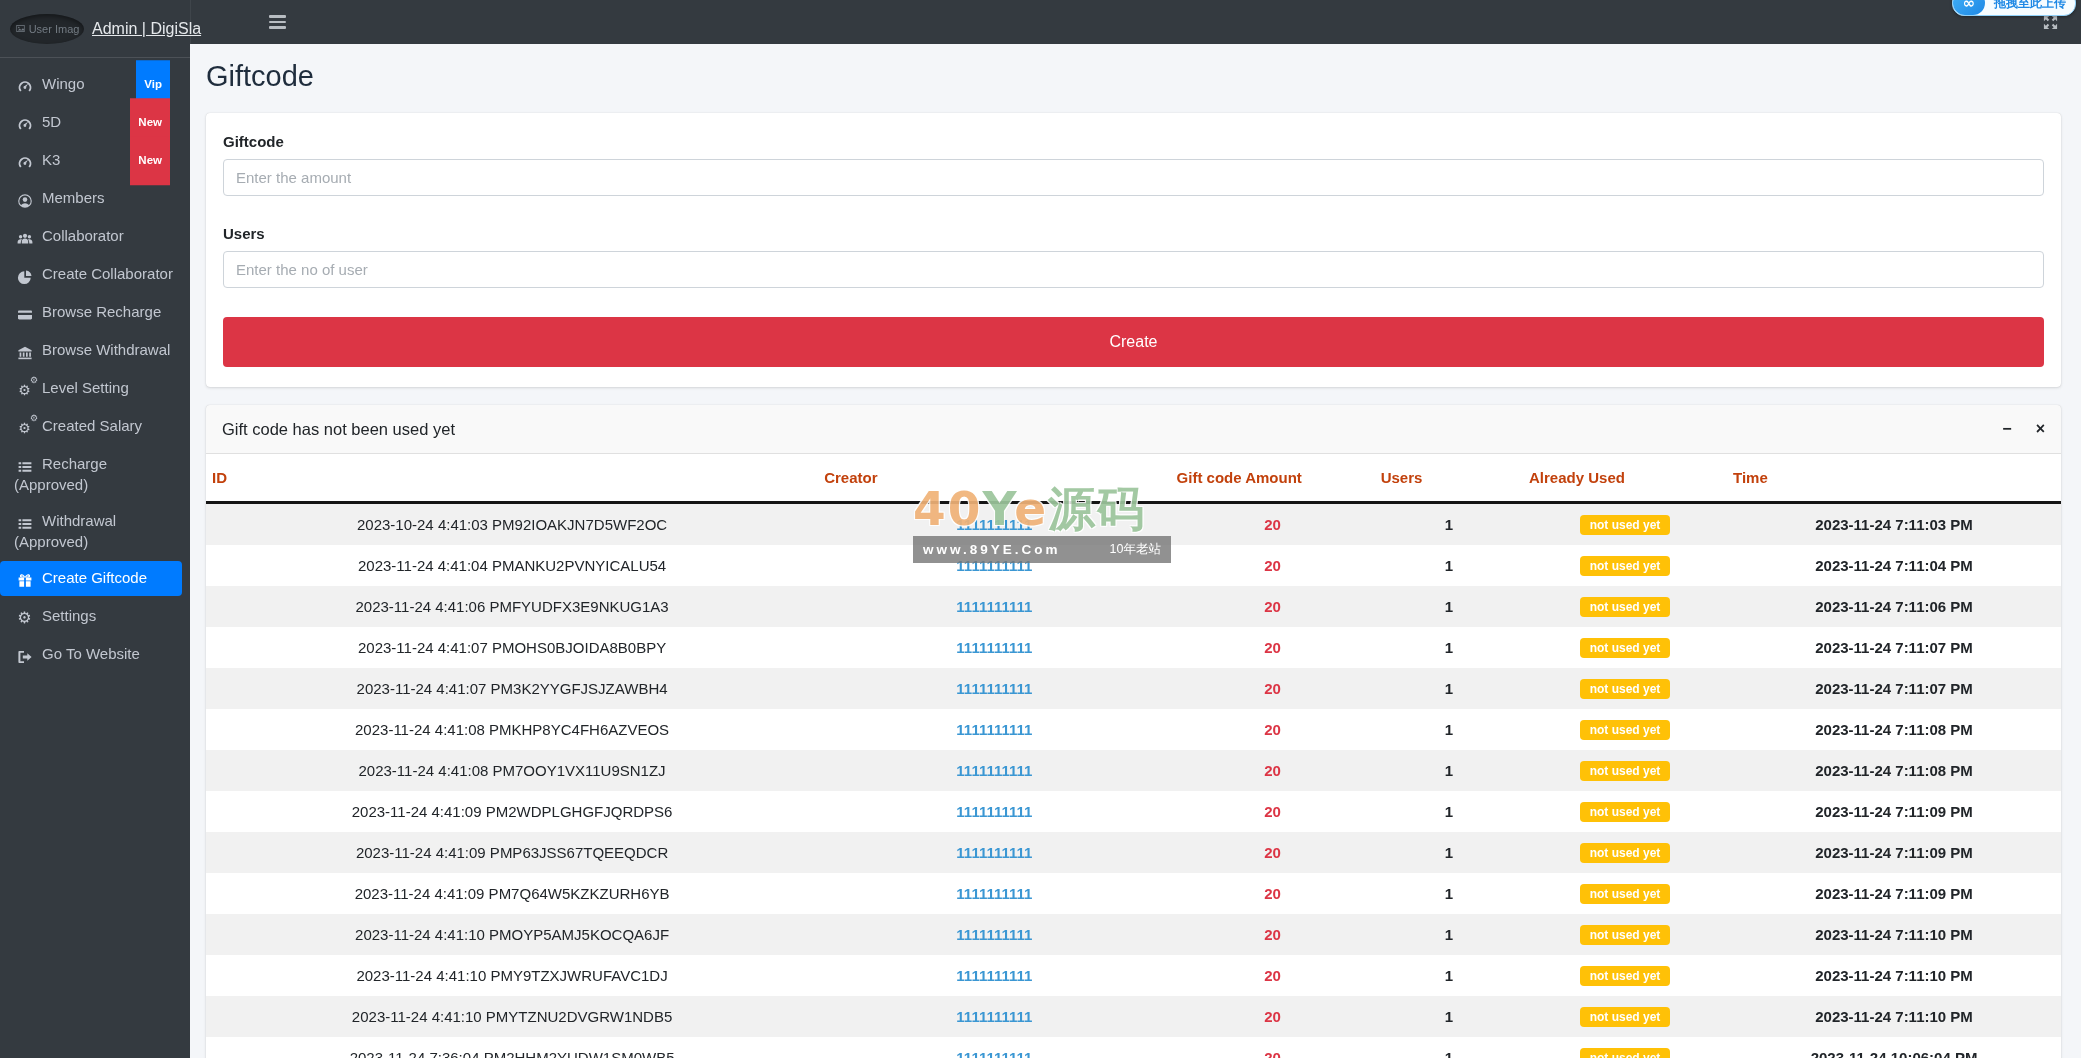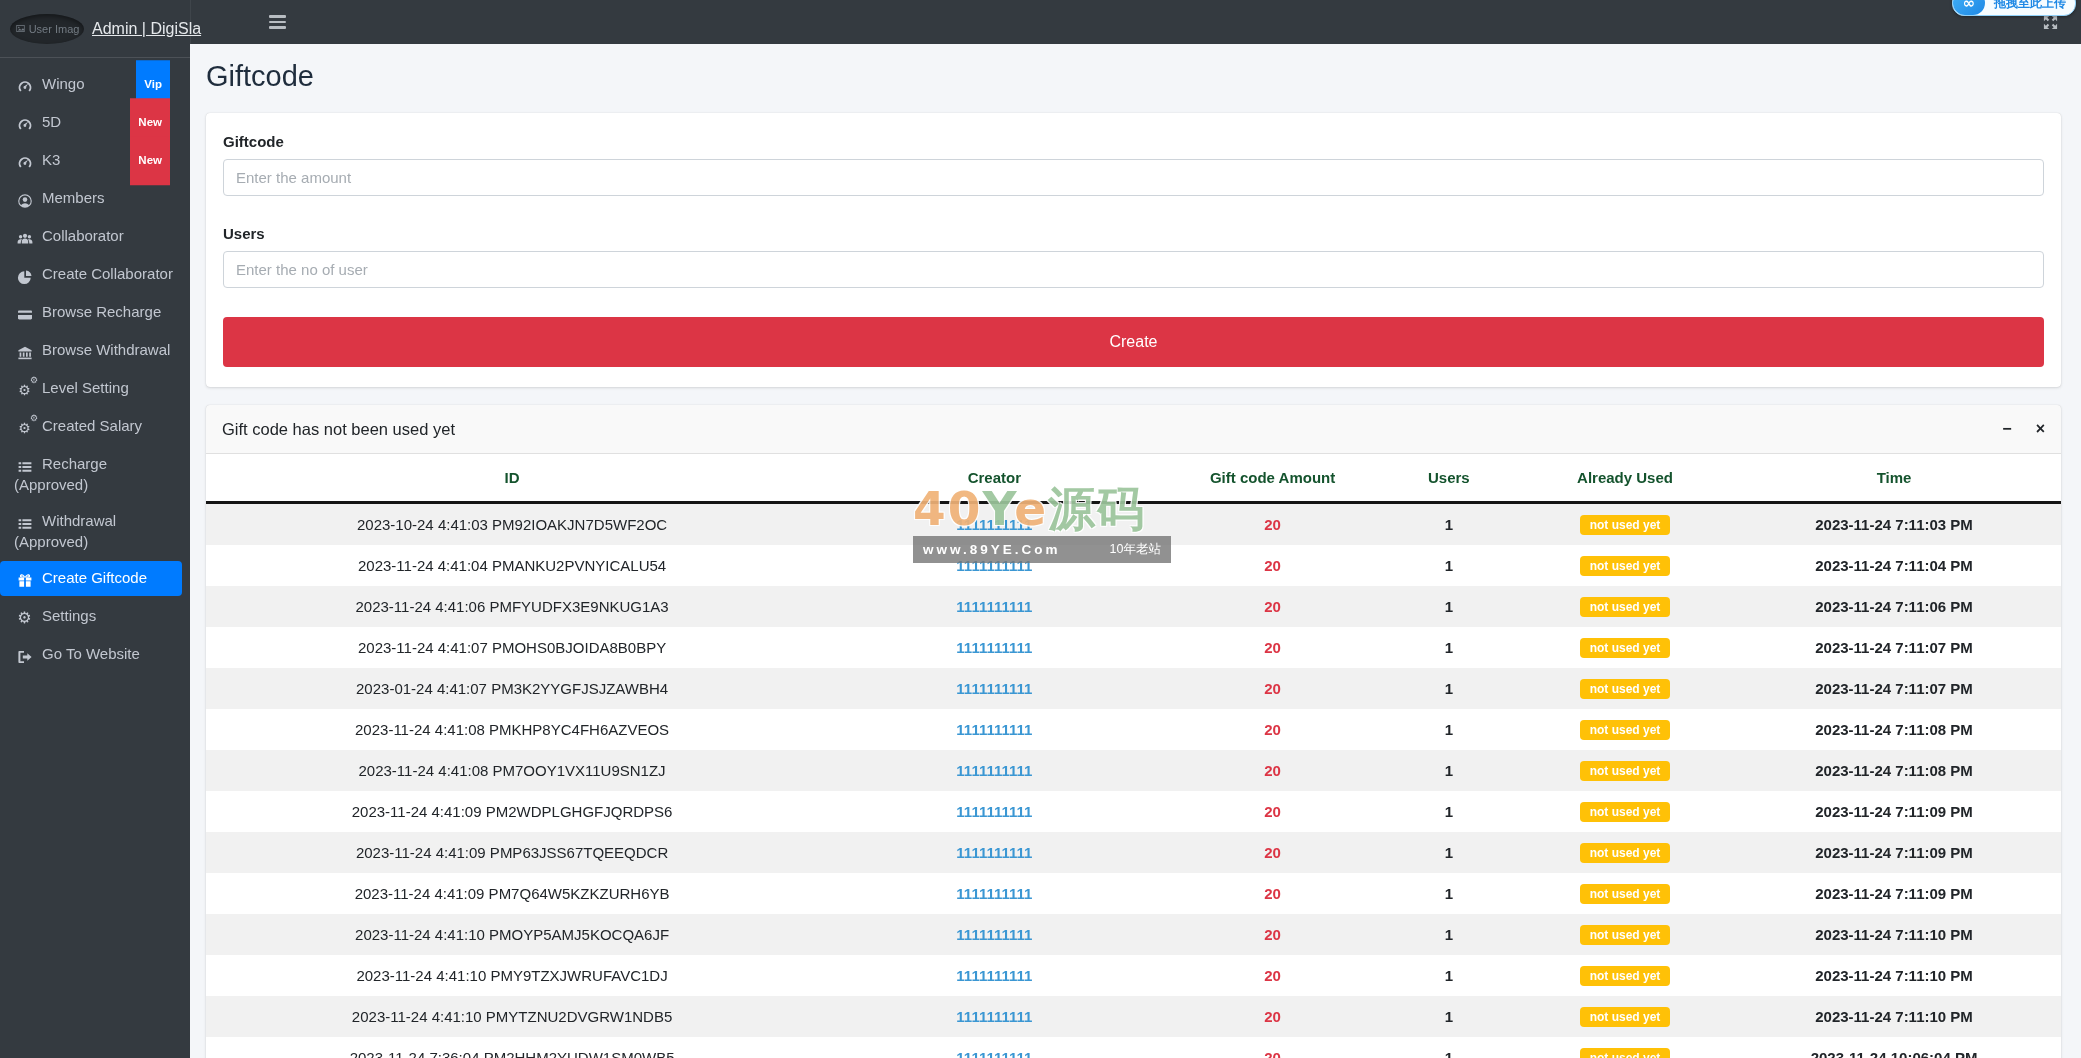--- a/index.html
+++ b/index.html
@@ -56,21 +56,21 @@
               color:#fff;font-size:16px;cursor:pointer;font-family:inherit;}
 
   .table-card{padding:0;}
   .card-header{display:flex;align-items:center;padding:14px 16px;background:rgba(0,0,0,.025);
                border-bottom:1px solid rgba(0,0,0,.1);border-radius:4px 4px 0 0;}
   .card-title{font-size:16.5px;color:#212529;line-height:20px;}
   .card-tools{margin-left:auto;display:flex;gap:24px;align-items:center;}
   .tool-btn{color:#212529;font-weight:bold;font-size:16px;line-height:1;cursor:pointer;}
 
   table.gift-table{width:100%;border-collapse:collapse;font-size:15px;table-layout:fixed;}
-  .gift-table thead th{font-weight:bold;color:#14532d;padding:15px 6px;text-align:center;
+  .gift-table thead th{font-weight:bold;color:#c2410c;padding:15px 6px;text-align:left;
                        border-bottom:3px solid #151515;line-height:17px;}
   .gift-table tbody td{padding:0 6px;height:41px;text-align:center;vertical-align:middle;line-height:18px;
                        overflow:hidden;white-space:nowrap;}
   .gift-table tbody tr:nth-child(odd){background:#f1f1f1;}
   td.cell-creator a{color:#3b97d3;font-weight:bold;text-decoration:none;cursor:pointer;}
   td.cell-amount{color:#dc3545;font-weight:bold;}
   td.cell-users{font-weight:bold;}
   td.cell-time{font-weight:bold;}
   .status-badge{display:inline-block;background:#ffc107;color:#fff;font-size:12px;font-weight:bold;
                 padding:4px 10px;border-radius:4px;line-height:1;}
@@ -244,21 +244,21 @@
             </tr>
             <tr>
               <td class="cell-id">2023-11-24 4:41:07 PMOHS0BJOIDA8B0BPY</td>
               <td class="cell-creator"><a>1111111111</a></td>
               <td class="cell-amount">20</td>
               <td class="cell-users">1</td>
               <td class="cell-status"><span class="status-badge">not used yet</span></td>
               <td class="cell-time">2023-11-24 7:11:07 PM</td>
             </tr>
             <tr>
-              <td class="cell-id">2023-01-24 4:41:07 PM3K2YYGFJSJZAWBH4</td>
+              <td class="cell-id">2023-11-24 4:41:07 PM3K2YYGFJSJZAWBH4</td>
               <td class="cell-creator"><a>1111111111</a></td>
               <td class="cell-amount">20</td>
               <td class="cell-users">1</td>
               <td class="cell-status"><span class="status-badge">not used yet</span></td>
               <td class="cell-time">2023-11-24 7:11:07 PM</td>
             </tr>
             <tr>
               <td class="cell-id">2023-11-24 4:41:08 PMKHP8YC4FH6AZVEOS</td>
               <td class="cell-creator"><a>1111111111</a></td>
               <td class="cell-amount">20</td>

